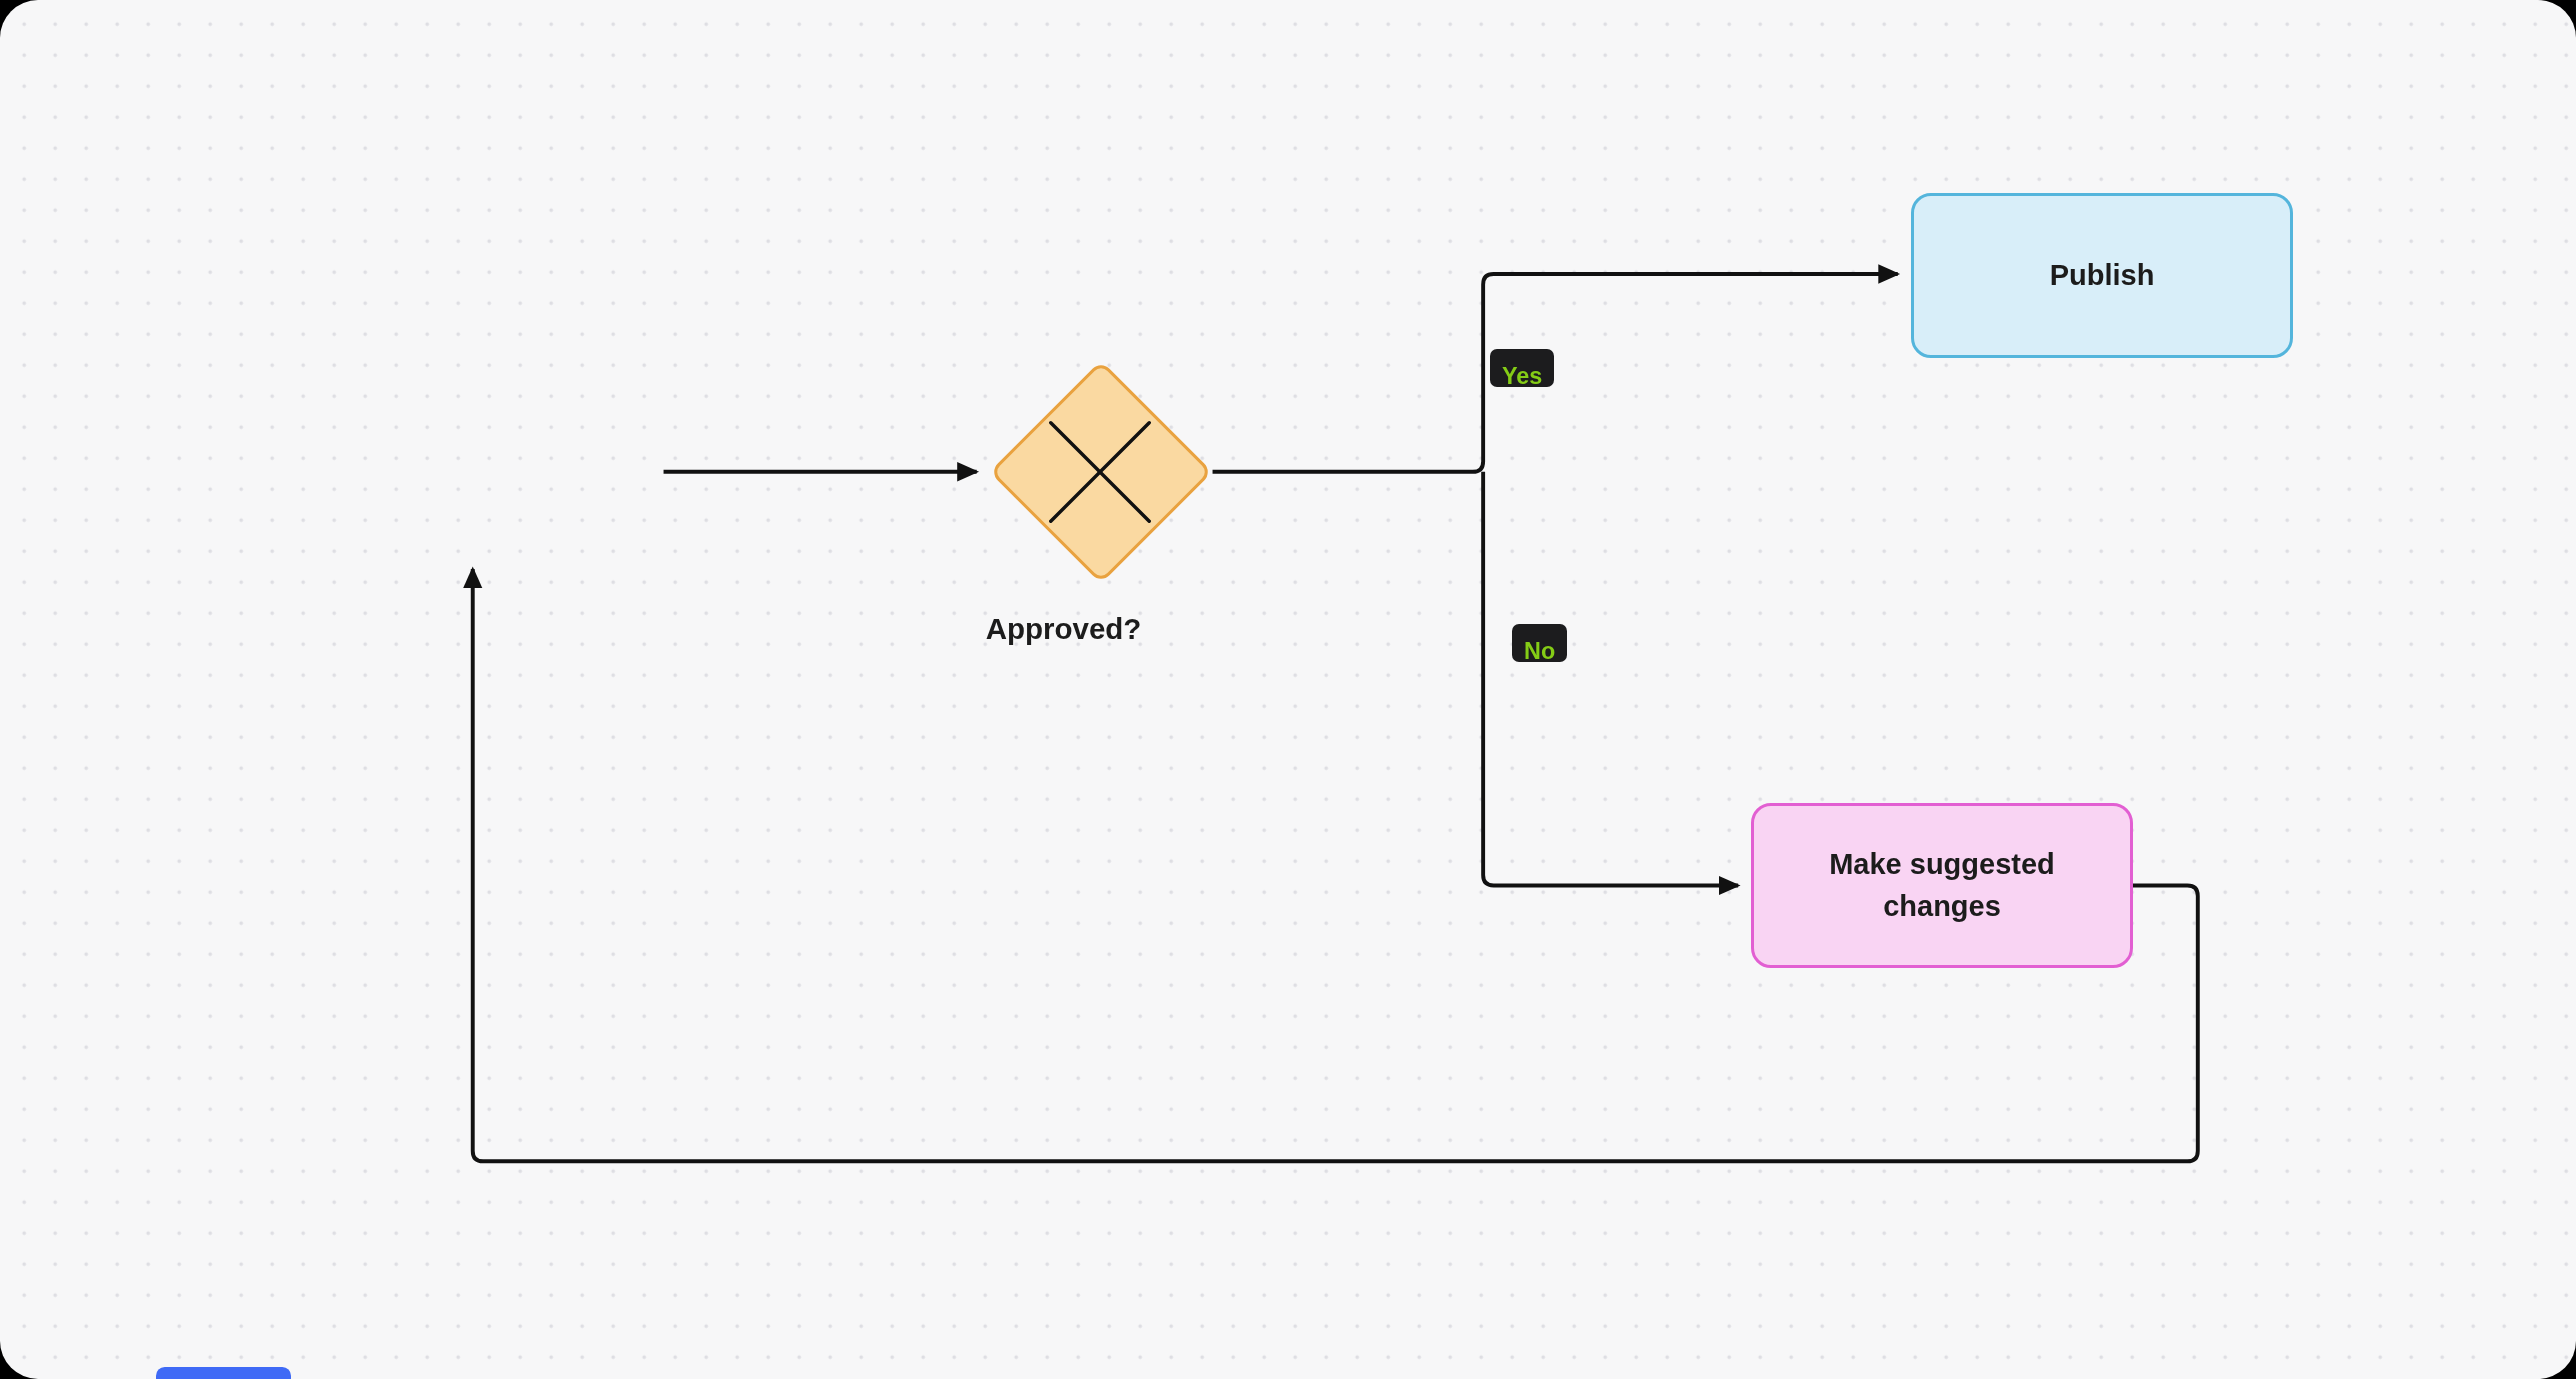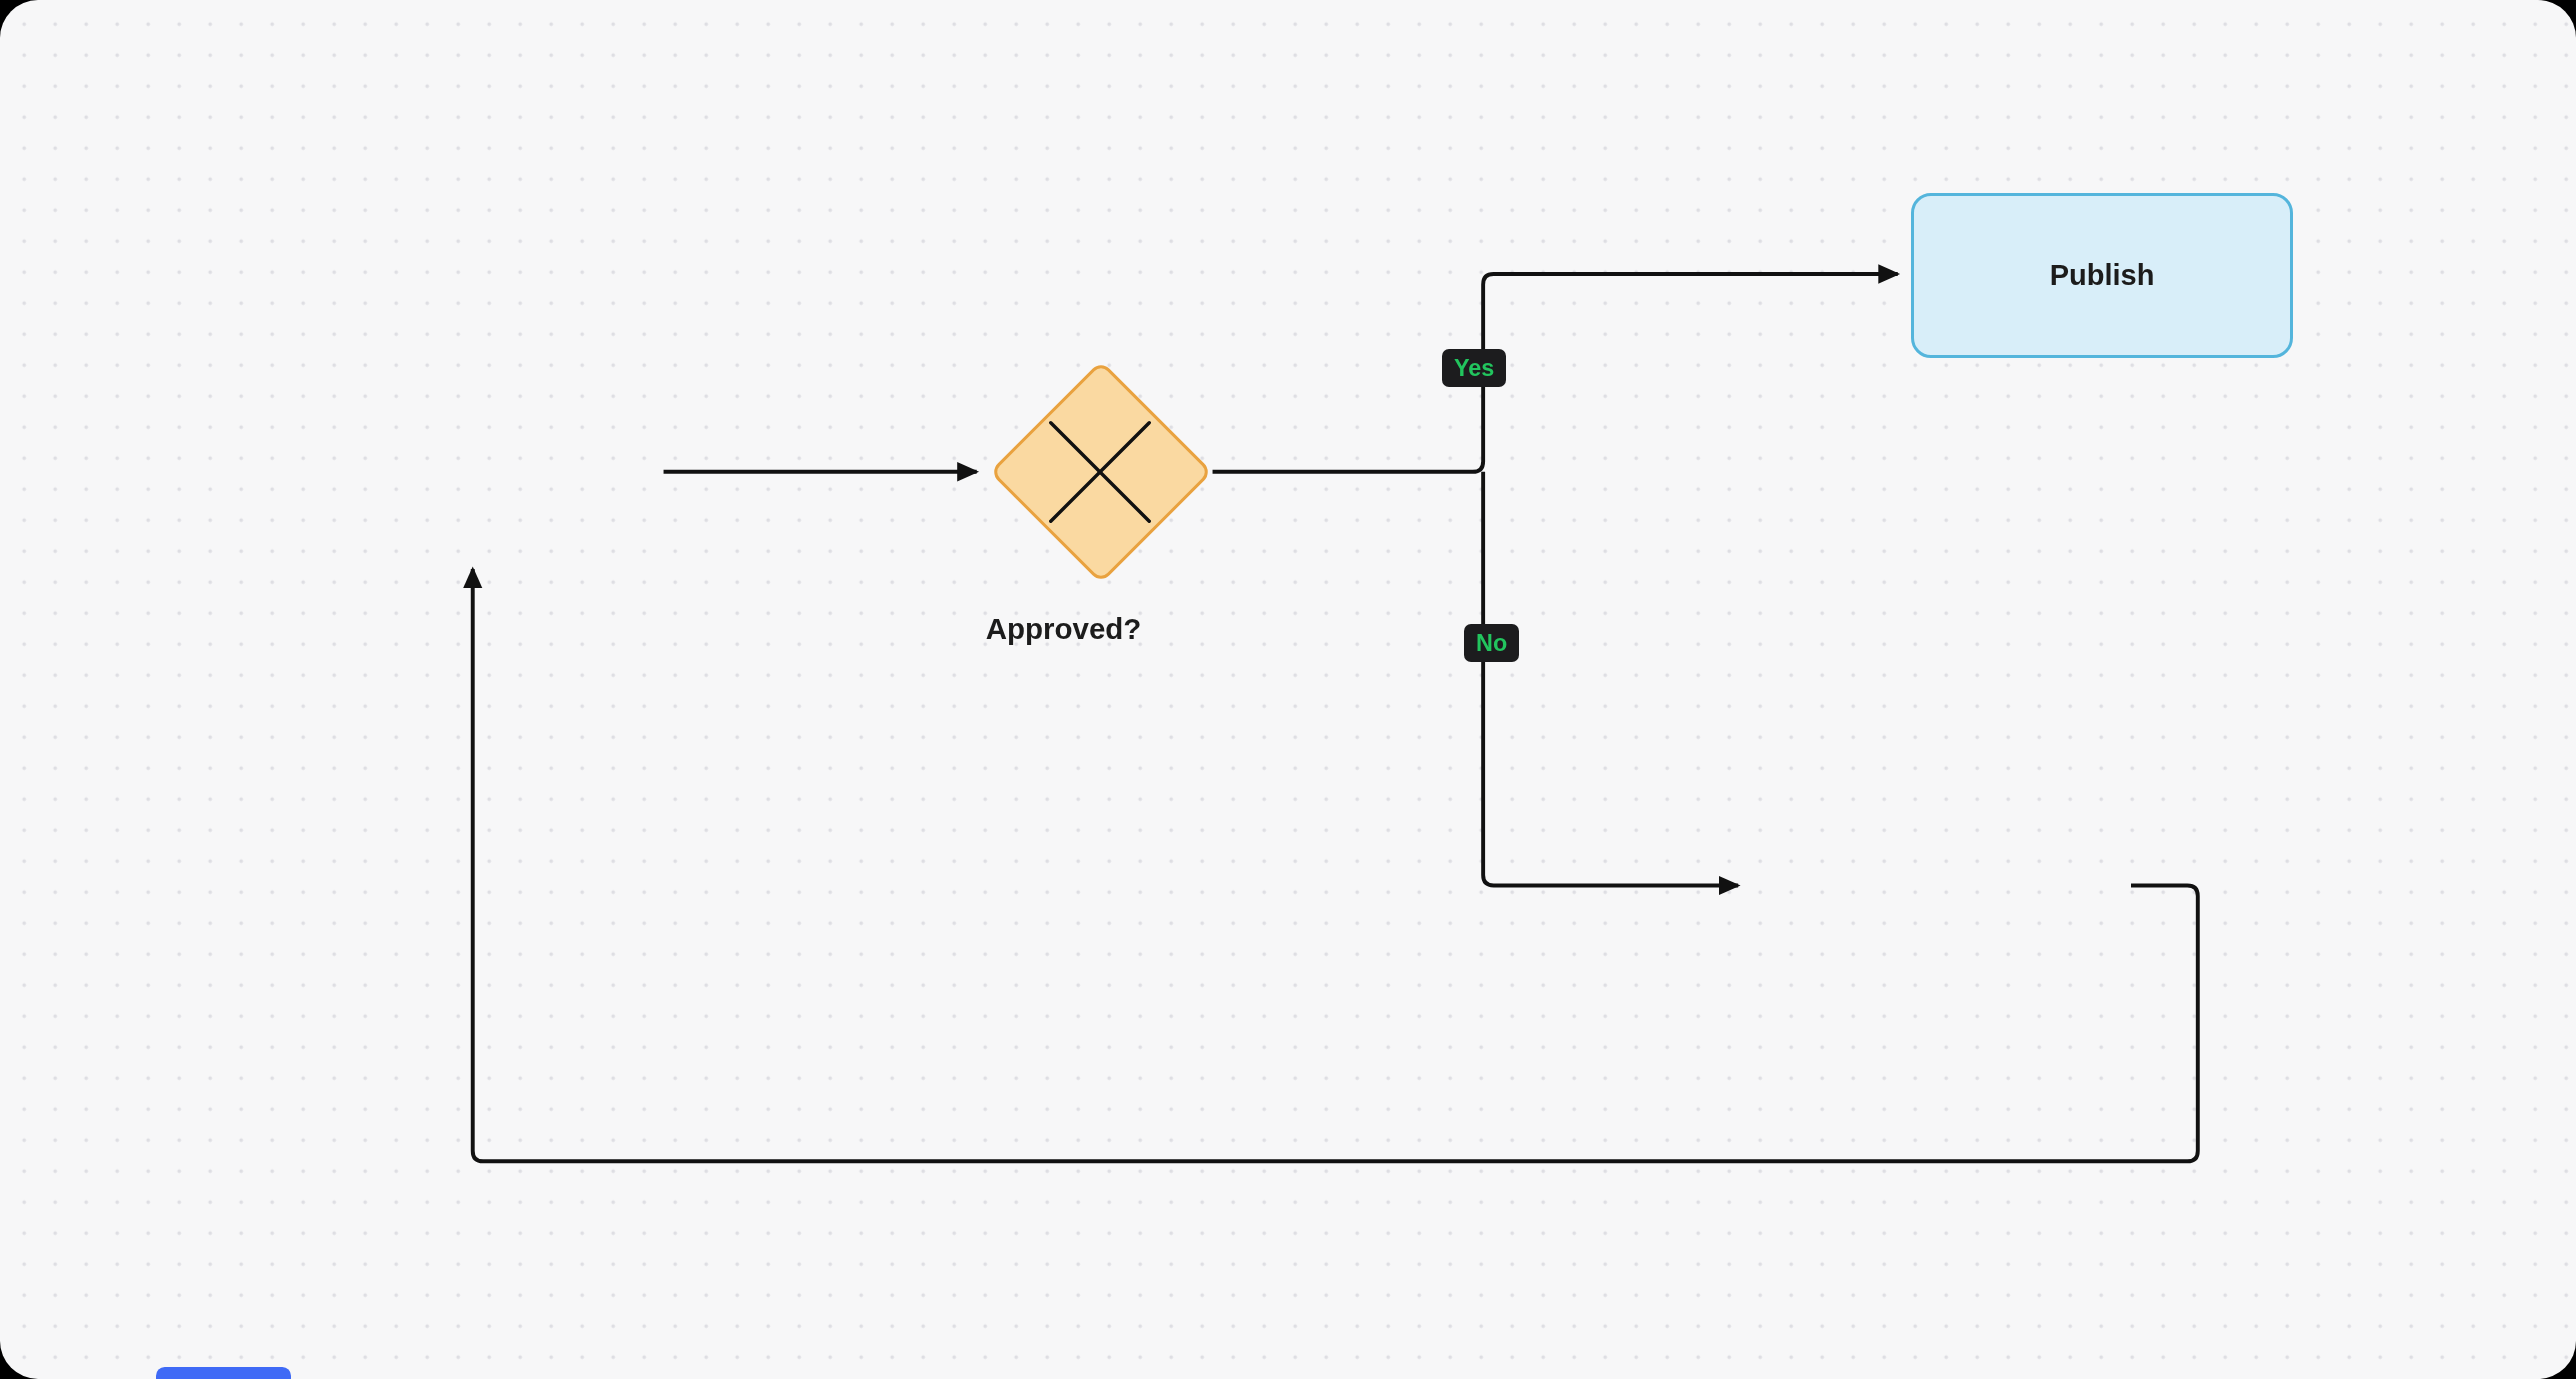--- a/index.html
+++ b/index.html
@@ -88,30 +88,31 @@
     left: 890px; top: 612px;
     width: 347px;
     text-align: center;
     font-weight: bold;
     font-size: 29.5px;
     color: #1C1C1C;
   }
   .edge-badge {
     position: absolute;
     background: #1C1C1E;
-    color: #22c55e;
+    color: #84cc16;
     font-weight: bold;
     font-size: 23.4px;
     line-height: 38px;
     height: 38px;
     min-width: 52px;
-    padding: 0 12px;
+    padding: 8px 12px;
     box-sizing: border-box;
     text-align: center;
     border-radius: 7px;
+    margin-left: 48px;
   }
   #badge-yes { left: 1442px; top: 349px; }
   #badge-no  { left: 1464px; top: 624px; }
   #cursor-fragment {
     position: absolute;
     left: 156px; top: 1367px;
     width: 135px; height: 17.3px;
     background: #3F6AF6;
     border-radius: 8.7px 8.7px 0 0;
   }
@@ -142,20 +143,23 @@
   <svg id="decision-x" viewBox="0 0 132 132" xmlns="http://www.w3.org/2000/svg">
     <line x1="9" y1="9" x2="123" y2="123" stroke="#111111" stroke-width="4" stroke-linecap="round"></line>
     <line x1="123" y1="9" x2="9" y2="123" stroke="#111111" stroke-width="4" stroke-linecap="round"></line>
   </svg>
   <div id="decision-caption">Approved?</div>
 
   <div class="node" id="node-publish">
     <span class="node-label">Publish</span>
   </div>
 
+  <div class="node" id="node-changes">
+    <span class="node-label">Make suggested changes</span>
+  </div>
 
   <div class="edge-badge" id="badge-yes">Yes</div>
   <div class="edge-badge" id="badge-no">No</div>
 
   <div id="cursor-fragment"></div>
 
 </div>
 
 
 </body></html>

